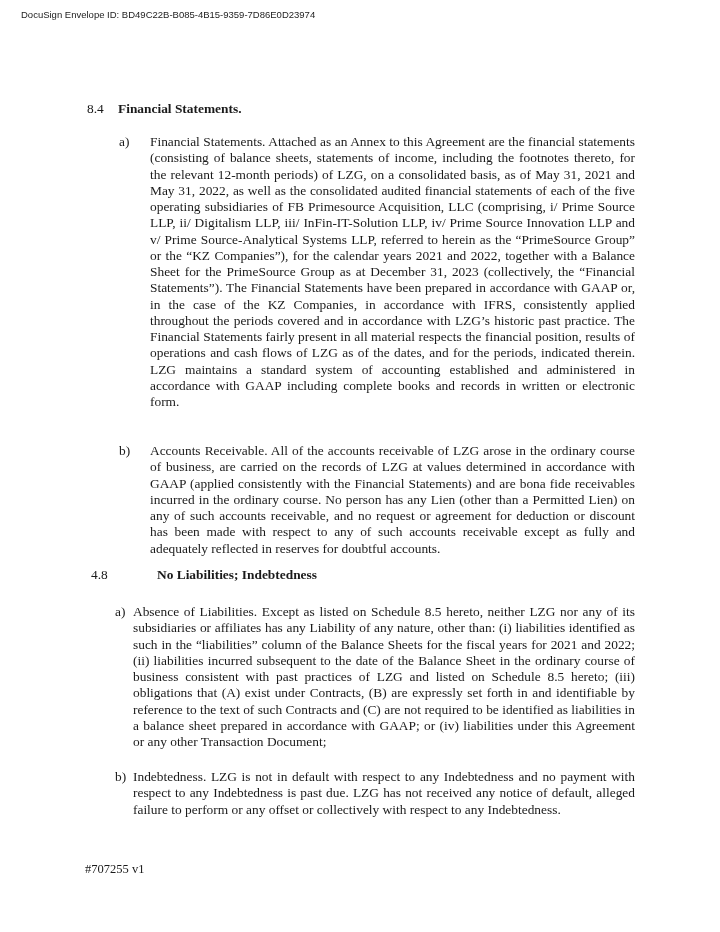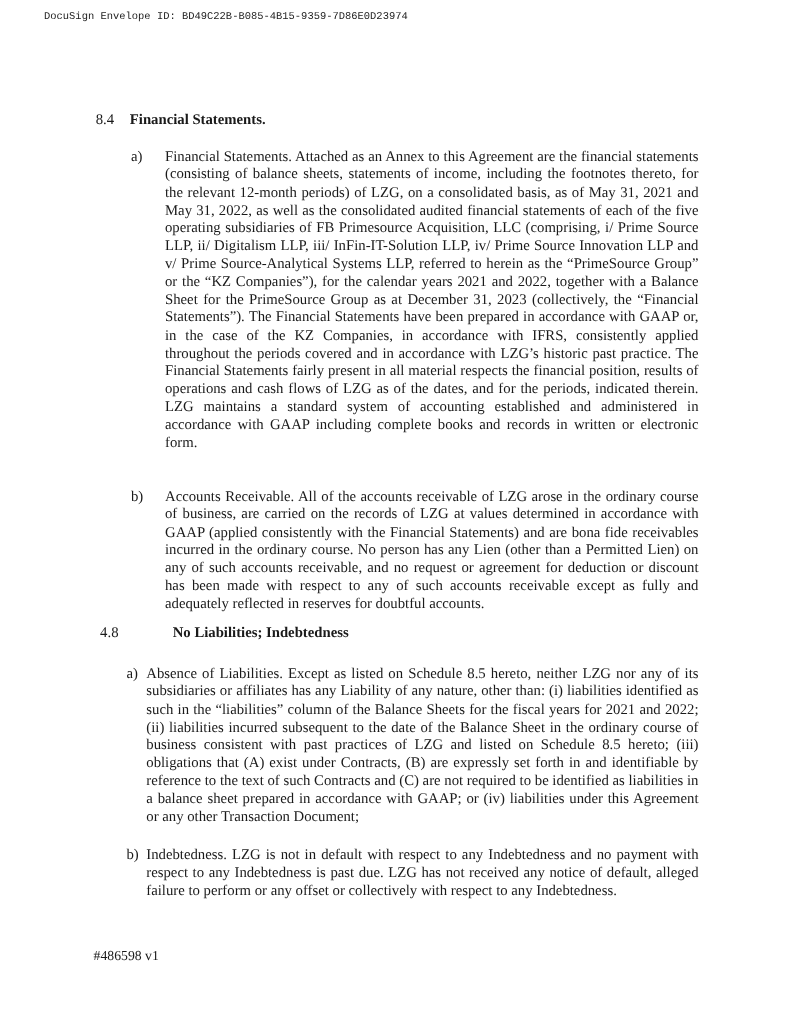--- a/index.html
+++ b/index.html
@@ -2,21 +2,21 @@
 <html><head>
 <meta charset="utf-8">
 <style>
   html, body { margin: 0; padding: 0; background: #ffffff; }
   body {
     width: 720px; height: 932px; position: relative; overflow: hidden;
     font-family: "Liberation Serif", serif; color: #1a1a1a;
   }
   .envelope {
     position: absolute; left: 21px; top: 9px;
-    font-family: Liberation Mono, monospace; font-size: 9.5px; color: #222; margin-left: 19px;
+    font-family: Liberation Sans, sans-serif; font-size: 9.5px; color: #222;
   }
   .sec-head {
     position: absolute; font-size: 13.4px; line-height: 16px;
   }
   .sec-num { position: absolute; left: 2px; }
   .sec-title { position: absolute; white-space: nowrap; font-weight: bold; }
   .para {
     position: absolute; font-size: 13.4px; line-height: 16.25px;
     text-align: justify;
   }
@@ -54,13 +54,13 @@
 <div class="para" style="left:133px; top:604px; width:502px;">
   <span class="label" style="left:-18px;">a)</span>
   <span class="body">Absence of Liabilities.  Except as listed on Schedule 8.5 hereto, neither LZG nor any of its subsidiaries or affiliates has any Liability of any nature, other than: (i) liabilities identified as such in the “liabilities” column of the Balance Sheets for the fiscal years for 2021 and 2022; (ii) liabilities incurred subsequent to the date of the Balance Sheet in the ordinary course of business consistent with past practices of LZG and listed on Schedule 8.5 hereto; (iii) obligations that (A) exist under Contracts, (B) are expressly set forth in and identifiable by reference to the text of such Contracts and (C) are not required to be identified as liabilities in a balance sheet prepared in accordance with GAAP; or (iv) liabilities under this Agreement or any other Transaction Document;</span>
 </div>
 
 <div class="para" style="left:133px; top:769px; width:502px;">
   <span class="label" style="left:-18px;">b)</span>
   <span class="body">Indebtedness.  LZG is not in default with respect to any Indebtedness and no payment with respect to any Indebtedness is past due.  LZG has not received any notice of default, alleged failure to perform or any offset or collectively with respect to any Indebtedness.</span>
 </div>
 
-<div class="footer">#486598 v1</div>
+<div class="footer">#707255 v1</div>
 
 </body></html>

